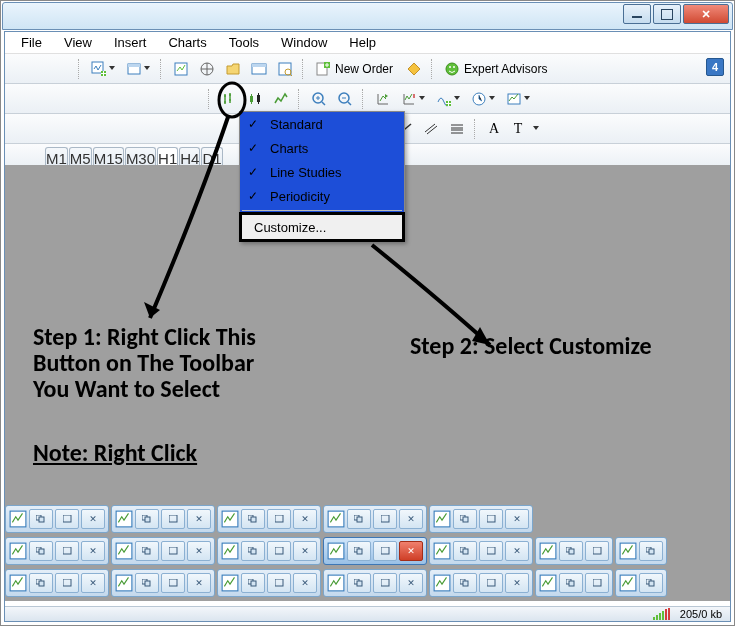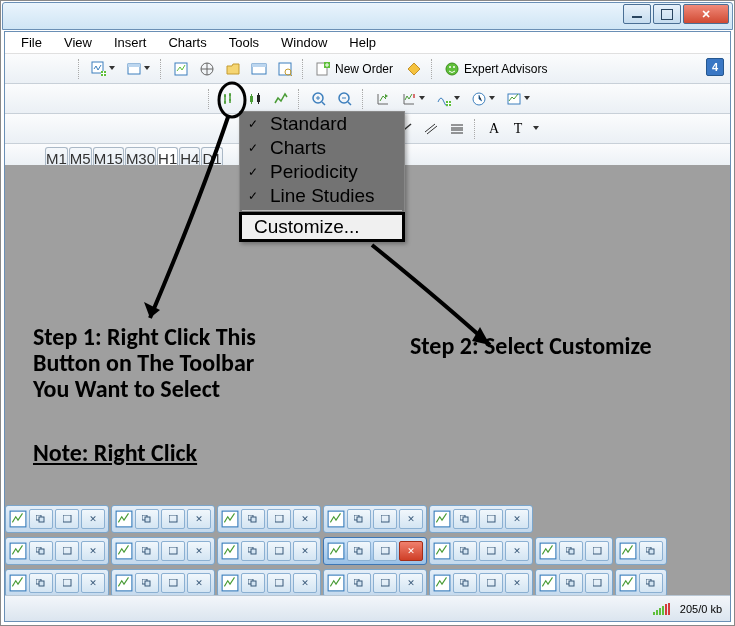--- a/index.html
+++ b/index.html
@@ -156,25 +156,25 @@
     top:133px; left:0; right:0; bottom:20px;
     background:#9f9f9f;
     overflow:hidden;
   }
 
   
   .ctx-menu {
     position:absolute;
     left:233px; top:0px;
     width:166px;
-    background:#737373;
+    background:#1d4ed8;
     border:1px solid #888;
     box-shadow:2px 2px 4px rgba(0,0,0,.3);
     z-index:50;
-    font-size:19px;
+    font-size:13px;
   }
   .ctx-item {
     height:24px;display:flex;align-items:center;
     padding-left:30px;
     position:relative;
   }
   .ctx-item.check::before {
     content:"✓";
     position:absolute;left:8px;font-size:12px;color:#000;
   }
@@ -212,21 +212,21 @@
   .mdi-icon { width:18px;height:18px; }
   .mw-btn {
     width:24px;height:20px;border:1px solid #8bb0d2;border-radius:2px;
     background:linear-gradient(#f1f7fc,#d4e5f3);
     display:flex;align-items:center;justify-content:center;font-size:9px;color:#3a5a7a;
   }
   .mw-btn.close-red { background:linear-gradient(#f0806e,#cf3f27);color:#fff;border-color:#a22d18;}
 
   
   .statusbar {
-    position:absolute;left:0;right:0;bottom:0;height:26px;
+    position:absolute;left:0;right:0;bottom:0;height:15px;
     background:linear-gradient(#f3f6fa,#dbe5ef);
     border-top:1px solid #b9c7d4;
     display:flex;align-items:center;justify-content:flex-end;padding-right:8px;gap:10px;font-size:11px;
   }
   .signal {
     display:inline-flex;align-items:flex-end;gap:1px;height:12px;
   }
   .signal span{width:2px;background:#5fbf3a;}
   .signal span:nth-child(1){height:3px;}
   .signal span:nth-child(2){height:5px;}
@@ -831,22 +831,22 @@
         <span></span>
     </span>
     <span>205/0 kb</span>
   </div>
 
 </div>
 
 <div class="ctx-menu" style="left:239px; top:111px;">
   <div class="ctx-item check">Standard</div>
   <div class="ctx-item check">Charts</div>
+  <div class="ctx-item check">Line Studies</div>
   <div class="ctx-item check">Periodicity</div>
-  <div class="ctx-item check">Line Studies</div>
   <div class="ctx-sep"></div>
   <div class="ctx-item highlight">Customize...</div>
 </div>
 
 <svg class="overlay-svg">
 
   <ellipse cx="232" cy="100" rx="13" ry="17" fill="none" stroke="#000" stroke-width="3"></ellipse>
 
   <path d="M228 117 Q200 200 150 318" fill="none" stroke="#000" stroke-width="4"></path>
   <path d="M150 318 l-6 -16 l16 8 z" fill="#000"></path>

